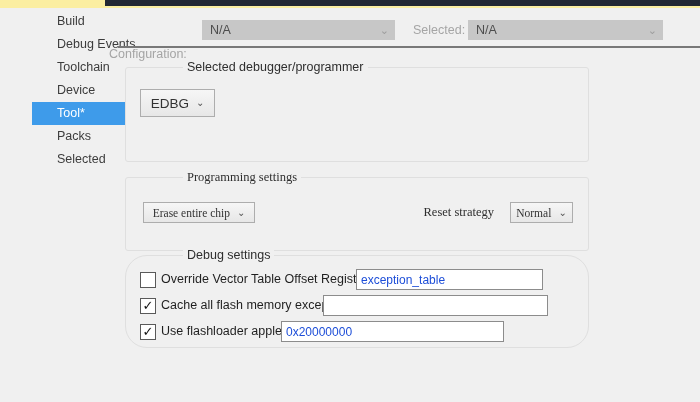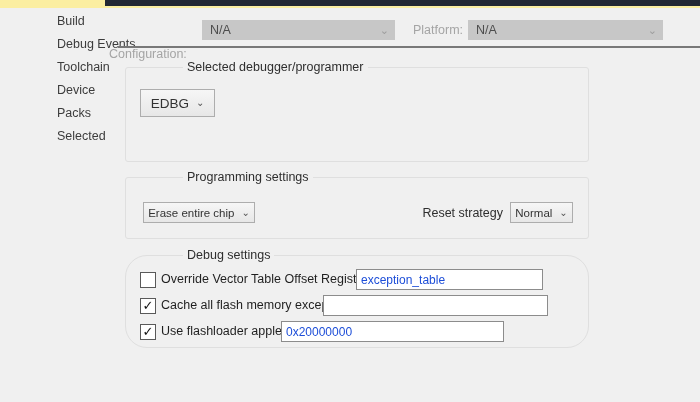--- a/index.html
+++ b/index.html
@@ -44,36 +44,36 @@
   
   .group{
     position:absolute;left:125px;width:464px;box-sizing:border-box;
     border:1px solid #dfdfdf;border-radius:3px;background:#f0f0f0;
   }
   .group-legend{
     position:absolute;top:-8px;left:9px;background:#f0f0f0;
     padding:0 4px;font-size:12.5px;color:#2e2e2e;white-space:nowrap;margin-left:48px;
   }
   .group.debugger{top:67px;height:95px;}
-  .group.programming{top:177px;height:62px;}
+  .group.programming{top:177px;height:74px;font-family:Liberation Serif, serif;}
   .group.debug{top:255px;height:93px;border-radius:22px;}
   
   .btn{
     position:absolute;box-sizing:border-box;
     background:linear-gradient(#f6f6f6,#e7e7e7);
     border:1px solid #adadad;
     display:flex;align-items:center;justify-content:center;
     color:#333;cursor:default;
   }
   .btn .chev{font-size:10px;color:#555;margin-left:7px;line-height:8px;}
   .btn.edbg{left:14px;top:21px;width:75px;height:28px;font-size:13.5px;}
   .btn.erase{left:17px;top:24px;width:112px;height:21px;font-size:11.5px;}
   .btn.reset{width:63px;height:21px;font-size:11.5px;position:static;}
   .reset-wrap{
-    position:absolute;right:15px;top:24px;display:flex;align-items:center;gap:7px;
+    position:absolute;right:15px;top:24px;display:flex;align-items:center;gap:16px;
   }
   .reset-label{font-size:12.5px;color:#2e2e2e;white-space:nowrap;}
   
   .dbg-row{position:absolute;left:0;width:100%;height:21px;}
   .dbg-row.r0{top:13px;}
   .dbg-row.r1{top:39px;}
   .dbg-row.r2{top:65px;}
   .cb{
     position:absolute;left:14px;top:3px;width:14px;height:14px;box-sizing:content-box;
     background:#fff;border:1px solid #595959;
@@ -98,30 +98,35 @@
 
 <div class="top-accent-left" style="background: rgb(251, 238, 161);"></div>
 <div class="top-bar-dark" style="background: rgb(34, 40, 51);"></div>
 <div class="top-bar-underline" style="background: rgb(251, 238, 161);"></div>
 
 <div class="sidebar">
   <div class="side-item">Build</div>
   <div class="side-item">Debug Events</div>
   <div class="side-item">Toolchain</div>
   <div class="side-item">Device</div>
+  <div class="side-item selected">
+    <span class="sel-bg" style="background: rgb(62, 155, 234);"></span>
+    <span class="sel-arrow" style="border-left-color: rgb(62, 155, 234);"></span>
+    <span>Tool*</span>
+  </div>
   <div class="side-item">Packs</div>
   <div class="side-item">Selected</div>
 </div>
 
 <div class="hdr-label config">Configuration:</div>
 <div class="dd-disabled config">
   <span>N/A</span>
   <span class="chev">⌄</span>
 </div>
-<div class="hdr-label platform">Platform:</div>
+<div class="hdr-label platform">Selected:</div>
 <div class="dd-disabled platform">
   <span>N/A</span>
   <span class="chev">⌄</span>
 </div>
 <div class="header-separator"></div>
 
 <div class="group debugger">
   <span class="group-legend">Selected debugger/programmer</span>
   <div class="btn edbg">
     <span>EDBG</span>

